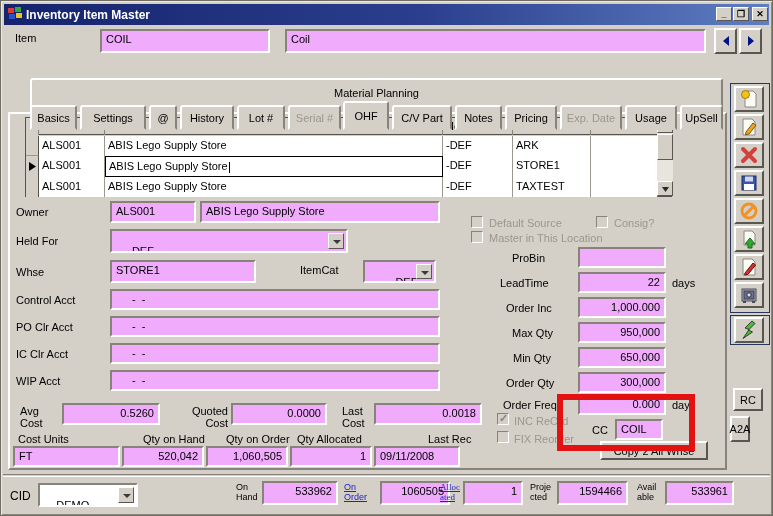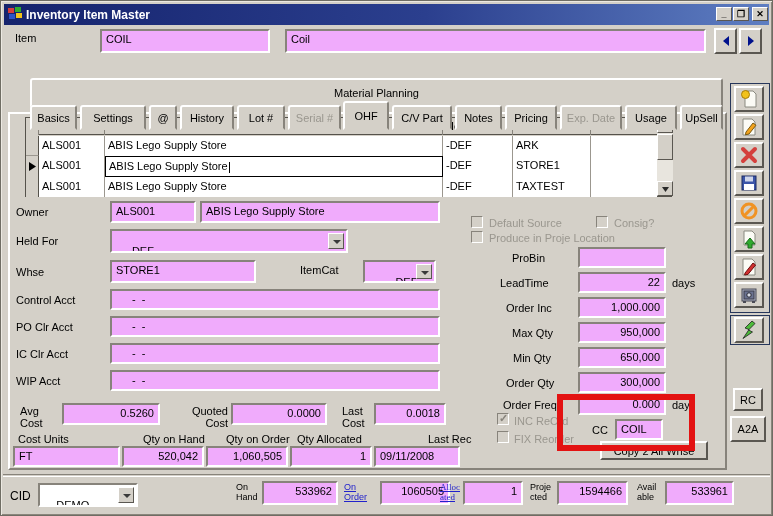--- a/index.html
+++ b/index.html
@@ -217,21 +217,21 @@
   <div class="abs sunken field" style="left:110px;top:343px;width:330px;height:21px;z-index:2;padding-left:20px;">-  -</div>
 
   <div class="abs lbl" style="left:16px;top:375px;z-index:2;">WIP Acct</div>
   <div class="abs sunken field" style="left:110px;top:370px;width:330px;height:21px;z-index:2;padding-left:20px;">-  -</div>
 
   <div class="cb" style="left:471px;top:216px;z-index:2;"></div>
   <div class="abs lbl dislbl" style="left:489px;top:217px;z-index:2;">Default Source</div>
   <div class="cb" style="left:596px;top:216px;z-index:2;"></div>
   <div class="abs lbl dislbl" style="left:614px;top:217px;z-index:2;">Consig?</div>
   <div class="cb" style="left:471px;top:231px;z-index:2;"></div>
-  <div class="abs lbl dislbl" style="left:489px;top:232px;z-index:2;">Produce in Proje Location</div>
+  <div class="abs lbl dislbl" style="left:489px;top:232px;z-index:2;">Master in This Location</div>
 
   <div class="abs lbl" style="left:512px;top:252px;z-index:2;">ProBin</div>
   <div class="abs sunken field num" style="left:578px;top:247px;width:88px;height:21px;z-index:2;"></div>
 
   <div class="abs lbl" style="left:500px;top:277px;z-index:2;">LeadTime</div>
   <div class="abs sunken field num" style="left:578px;top:272px;width:88px;height:21px;z-index:2;">22</div>
   <div class="abs lbl" style="left:672px;top:277px;z-index:2;">days</div>
 
   <div class="abs lbl" style="left:506px;top:302px;z-index:2;">Order Inc</div>
   <div class="abs sunken field num" style="left:578px;top:297px;width:88px;height:21px;z-index:2;">1,000.000</div>
@@ -262,21 +262,21 @@
   </div>
 
   <div class="abs lbl stack" style="left:20px;top:405px;z-index:2;">Avg
 Cost</div>
   <div class="abs sunken field num" style="left:62px;top:403px;width:98px;height:22px;z-index:2;">0.5260</div>
   <div class="abs lbl stack" style="left:184px;top:405px;text-align:right;width:44px;z-index:2;">Quoted
 Cost</div>
   <div class="abs sunken field num" style="left:231px;top:403px;width:96px;height:22px;z-index:2;">0.0000</div>
   <div class="abs lbl stack" style="left:342px;top:405px;z-index:2;">Last
 Cost</div>
-  <div class="abs sunken field num" style="left:374px;top:403px;width:72px;height:22px;z-index:2;">0.0018</div>
+  <div class="abs sunken field num" style="left:374px;top:403px;width:108px;height:22px;z-index:2;">0.0018</div>
 
   <div class="abs lbl" style="left:18px;top:433px;z-index:2;">Cost Units</div>
   <div class="abs lbl" style="left:143px;top:433px;z-index:2;">Qty on Hand</div>
   <div class="abs lbl" style="left:226px;top:433px;z-index:2;">Qty on Order</div>
   <div class="abs lbl" style="left:297px;top:433px;z-index:2;">Qty Allocated</div>
   <div class="abs lbl" style="left:428px;top:433px;z-index:2;">Last Rec</div>
 
   <div class="abs sunken field" style="left:13px;top:446px;width:107px;height:21px;z-index:2;">FT</div>
   <div class="abs sunken field num" style="left:122px;top:446px;width:82px;height:21px;z-index:2;">520,042</div>
   <div class="abs sunken field num" style="left:206px;top:446px;width:82px;height:21px;z-index:2;">1,060,505</div>
@@ -340,21 +340,21 @@
     <div class="toolbtn">
       <svg width="20" height="20" viewBox="0 0 20 20">
           <path d="M13 1 l-7 7 4 1.5 -6 9 9.5 -6.5 -4 -2 6.5 -6.5 Z" fill="#4dbb3a" stroke="#1e1e1e" stroke-width="0.8"></path>
         </svg>
     </div>
   </div>
 
   <div class="abs button" style="left:733px;top:388px;width:30px;height:23px;z-index:2;">
       <span>RC</span>
     </div>
-  <div class="abs button" style="left:730px;top:416px;width:36px;height:26px;z-index:2;">
+  <div class="abs button" style="left:730px;top:416px;width:20px;height:26px;z-index:2;">
       <span>A2A</span>
     </div>
 
   <div class="abs sep" style="left:3px;top:474px;width:767px;height:3px;"></div>
 
   <div class="abs lbl" style="left:10px;top:490px;font-size:12px;">CID</div>
   <div class="abs sunken field whitebg" style="left:38px;top:483px;width:100px;height:24px;">
     <span>DEMO</span>
     <span class="ddbtn"></span>
   </div>

